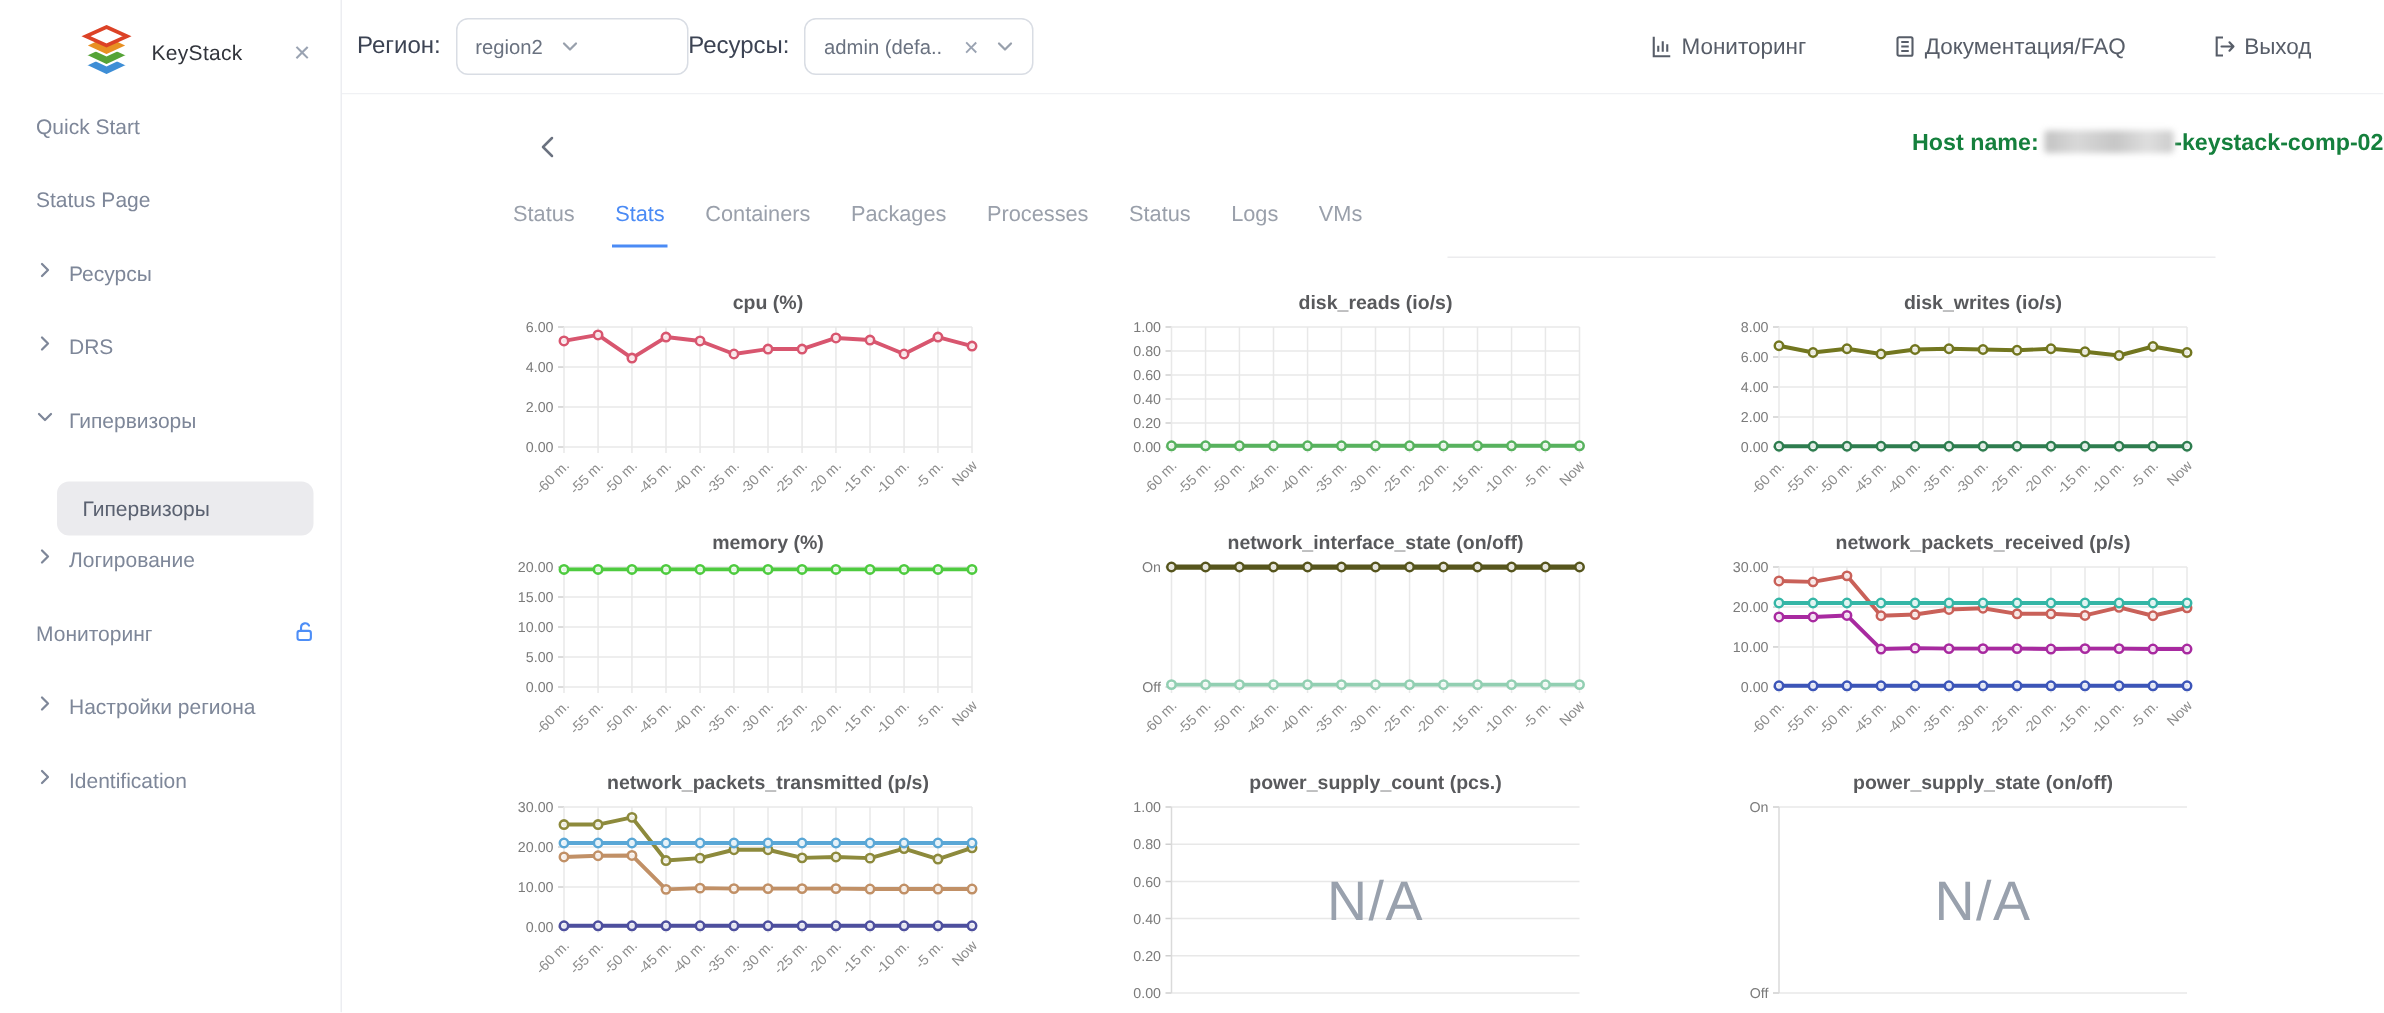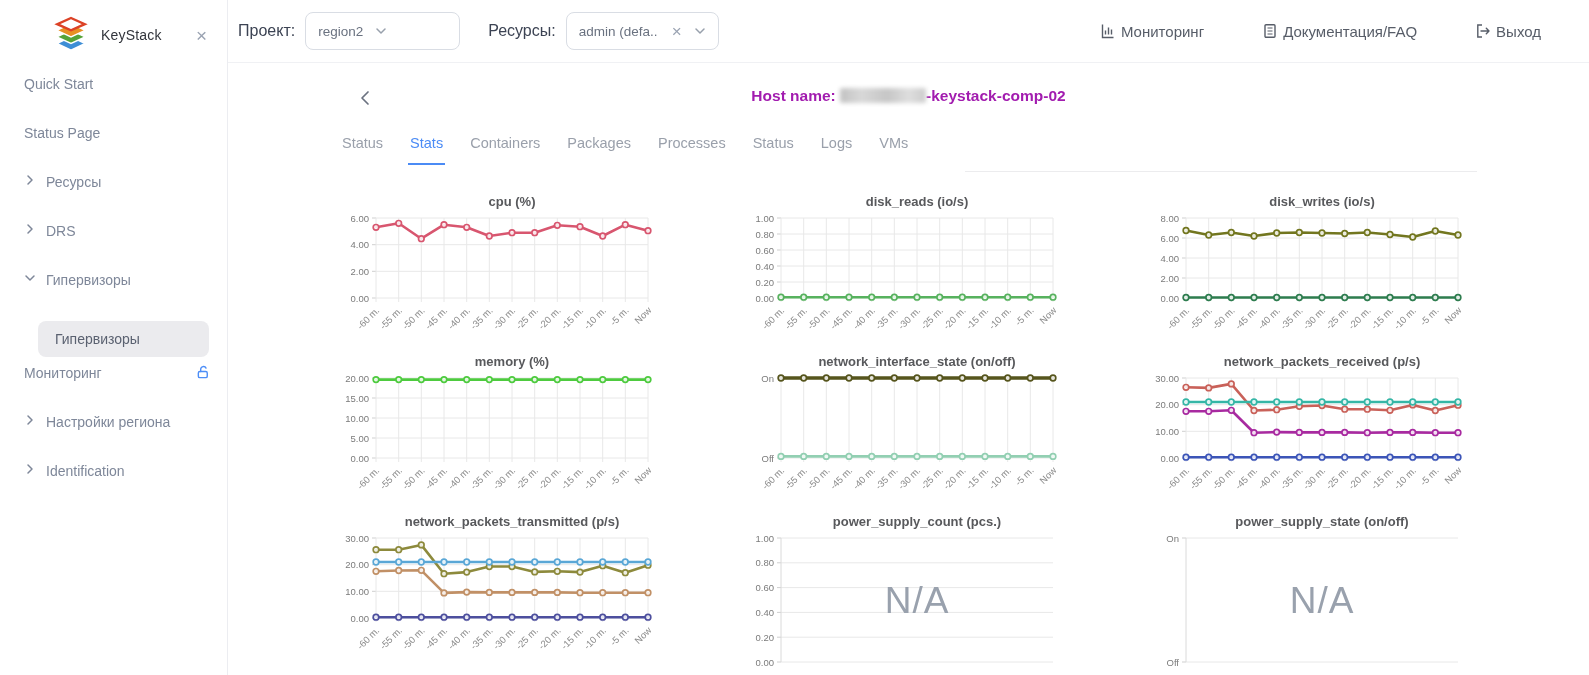--- a/index.html
+++ b/index.html
@@ -24,31 +24,31 @@
   
   .right{flex:1;display:flex;flex-direction:column;min-width:0;}
   .topbar{height:63px;flex:none;display:flex;align-items:center;box-sizing:border-box;
     border-bottom:1px solid #f0f1f4;padding:0 48px 0 10px;}
   .tb-label{font-size:16px;color:#3c4353;margin:0 10px 0 0;}
   .select{display:flex;align-items:center;border:1px solid #d9dde4;border-radius:8px;height:38px;
     padding:0 12px;box-sizing:border-box;color:#6a7280;font-size:13.5px;cursor:pointer;background:#fff;}
   .select .val{white-space:nowrap;overflow:hidden;}
   .select .chev{margin-left:12px;display:flex;color:#98a0ac;}
   .select .clear{margin-left:14px;color:#9aa3b2;font-size:17px;line-height:1;cursor:pointer;}
-  .sel-region{width:155px;margin-right:28px;}
+  .sel-region{width:155px;}
   .sel-project{width:153px;}
   .tb-nav{margin-left:auto;display:flex;align-items:center;gap:58px;}
   .tb-nav-item{display:flex;align-items:center;gap:5px;color:#575d68;font-size:15px;cursor:pointer;white-space:nowrap;}
   .tb-nav-item svg{color:#575d68;}
 
   
   .main{flex:1;position:relative;background:#fff;min-width:0;}
   .head-row{position:relative;height:28px;margin-top:24px;}
   .back-btn{position:absolute;left:130px;top:2px;cursor:pointer;display:flex;color:#6b7280;}
-  .host{width:100%;text-align:center;font-size:15.5px;font-weight:bold;color:#a21caf;}
+  .host{width:100%;text-align:right;font-size:15.5px;font-weight:bold;color:#15803d;}
   .host-blur{display:inline-block;width:86px;height:15px;border-radius:2px;vertical-align:-2px;
     background:linear-gradient(90deg,#c2c2c2,#d8d8d8 25%,#c6c6c6 55%,#dedede 80%,#cccccc);filter:blur(2px);}
   .tabbar{position:relative;display:flex;gap:23px;margin:18px 112px 0 112px;height:40px;align-items:flex-start;}
   .tabbar::after{content:"";position:absolute;left:55%;right:0;bottom:1px;height:1px;background:#ececee;}
   .tab{font-size:14.5px;color:#9aa0ab;padding:2px 2px 12px 2px;cursor:pointer;position:relative;z-index:1;}
   .tab.active{color:#4b8bf5;border-bottom:2px solid #4b8bf5;}
   .charts{display:grid;grid-template-columns:repeat(3,405px);margin:19px 0 0 112px;}
   .chart-cell{width:405px;height:160px;}
 </style>
 </head>
@@ -97,20 +97,28 @@
             <svg width="12" height="12" viewBox="0 0 12 12">
               <path d="M2 4l4 4 4-4" stroke="currentColor" fill="none" stroke-width="1.5" stroke-linecap="round" stroke-linejoin="round"></path>
             </svg>
           </span>
           <span class="s-label">Гипервизоры</span>
         </div>
         <div class="s-children">
           <div class="s-child selected">Гипервизоры</div>
         </div>
         <div class="s-item">
+          <span class="chev">
+            <svg width="12" height="12" viewBox="0 0 12 12">
+              <path d="M4 2l4 4-4 4" stroke="currentColor" fill="none" stroke-width="1.5" stroke-linecap="round" stroke-linejoin="round"></path>
+            </svg>
+          </span>
+          <span class="s-label">Логирование</span>
+        </div>
+        <div class="s-item">
           <span class="s-label">Мониторинг</span>
           <span class="lock">
             <svg width="15" height="15" viewBox="0 0 16 16">
               <rect x="2.5" y="7" width="9.5" height="6.5" rx="1.6" stroke="#4d8ef7" fill="none" stroke-width="1.5"></rect>
               <path d="M5 7V4.6a3 3 0 0 1 5.7-1.3" stroke="#4d8ef7" fill="none" stroke-width="1.5" stroke-linecap="round"></path>
             </svg>
           </span>
         </div>
         <div class="s-item">
           <span class="chev">
@@ -127,21 +135,21 @@
             </svg>
           </span>
           <span class="s-label">Identification</span>
         </div>
       </div>
   </div>
 
   <div class="right">
 
     <div class="topbar">
-      <span class="tb-label">Проект:</span>
+      <span class="tb-label">Регион:</span>
       <div class="select sel-region">
         <span class="val">region2</span>
         <span class="chev">
           <svg width="12" height="12" viewBox="0 0 12 12">
               <path d="M2 4l4 4 4-4" stroke="currentColor" fill="none" stroke-width="1.5" stroke-linecap="round" stroke-linejoin="round"></path>
             </svg>
         </span>
       </div>
       <span class="tb-label">Ресурсы:</span>
       <div class="select sel-project">

